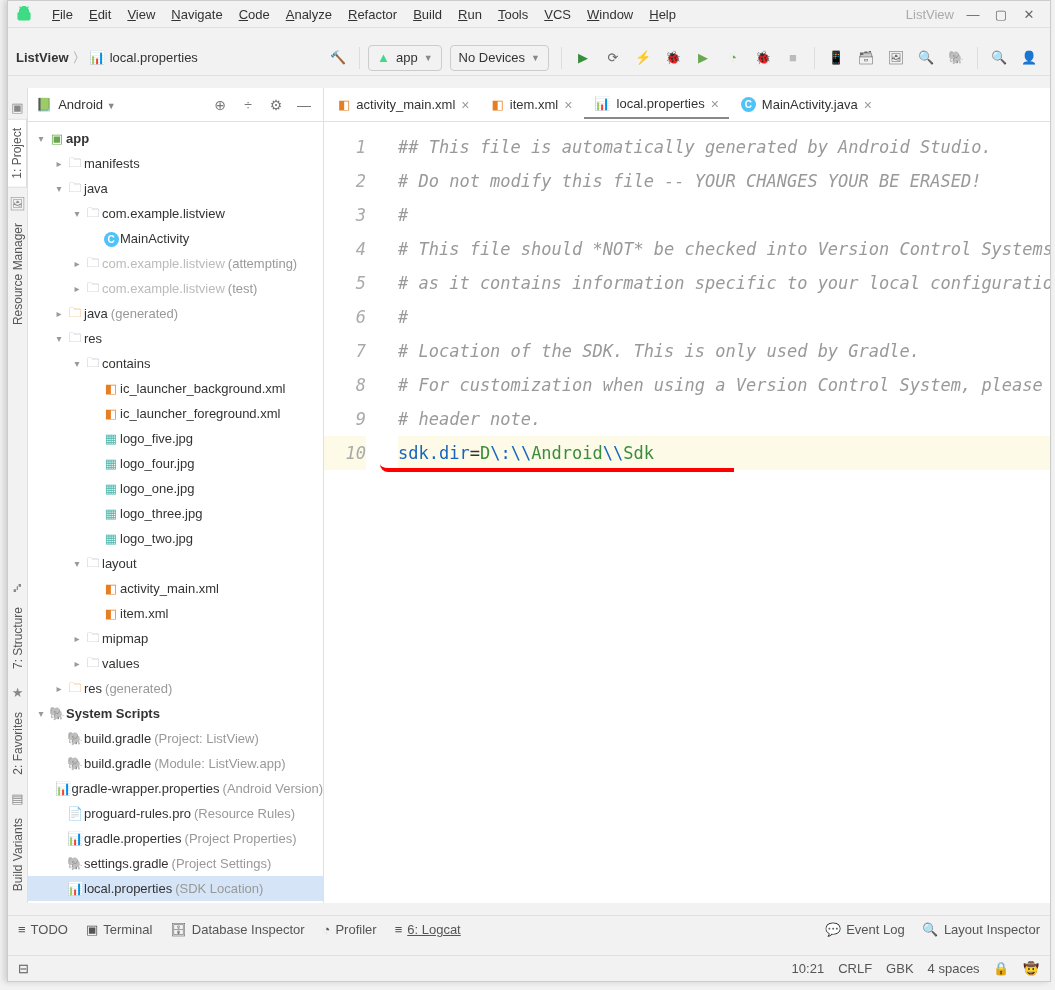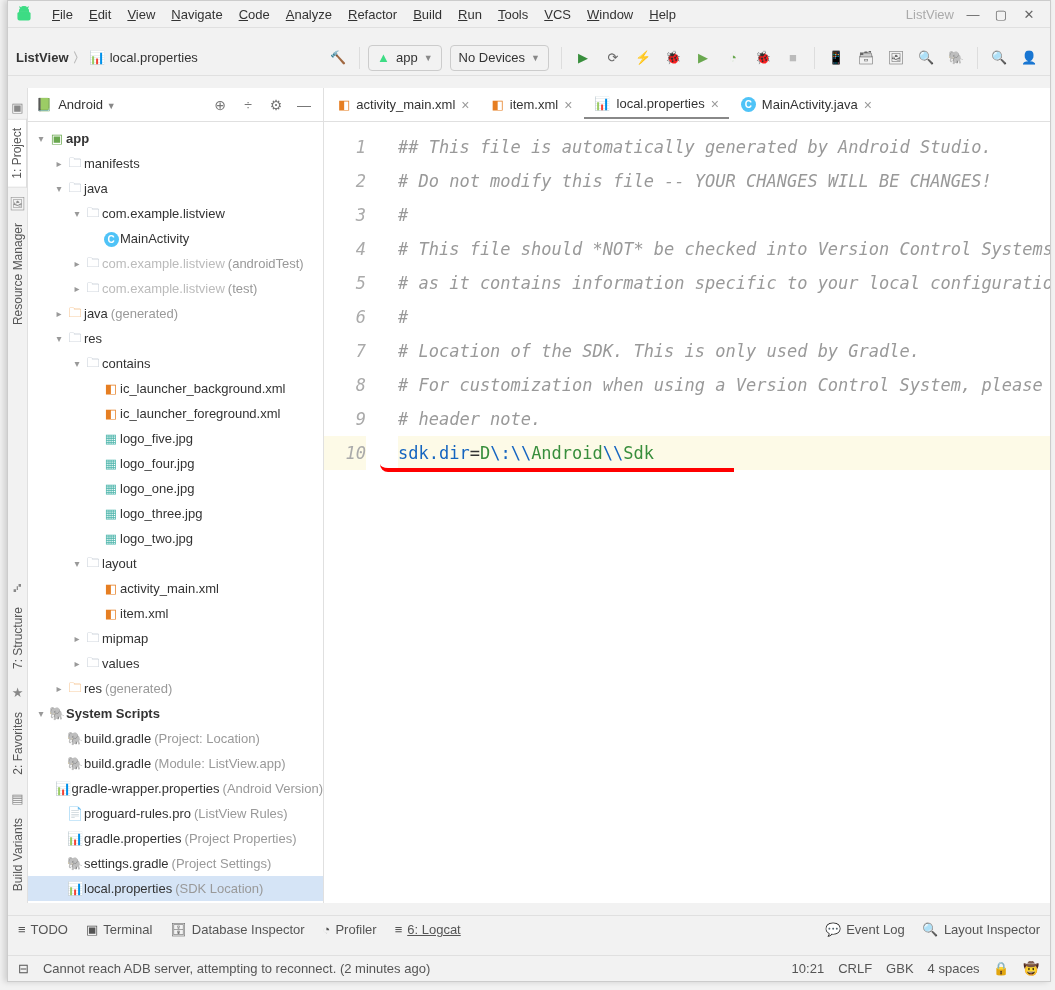--- a/index.html
+++ b/index.html
@@ -178,21 +178,21 @@
           </div>
           <div class="tree-row d3">
             <span class="caret"></span>
             <span class="icon"><span class="ic-cls">C</span></span>
             <span class="label">MainActivity</span>
           </div>
           <div class="tree-row d2">
             <span class="caret">▸</span>
             <span class="icon ic-pkg">🗀</span>
             <span class="label" style="color:#bbb;">com.example.listview</span>
-            <span class="secondary">(androidTest)</span>
+            <span class="secondary">(attempting)</span>
           </div>
           <div class="tree-row d2">
             <span class="caret">▸</span>
             <span class="icon ic-pkg">🗀</span>
             <span class="label" style="color:#bbb;">com.example.listview</span>
             <span class="secondary">(test)</span>
           </div>
           <div class="tree-row d1">
             <span class="caret">▸</span>
             <span class="icon" style="color:#f0a050;">🗀</span>
@@ -277,39 +277,39 @@
           </div>
           <div class="tree-row d0 bold">
             <span class="caret">▾</span>
             <span class="icon ic-grad">🐘</span>
             <span class="label">System Scripts</span>
           </div>
           <div class="tree-row d1">
             <span class="caret"></span>
             <span class="icon ic-grad">🐘</span>
             <span class="label">build.gradle</span>
-            <span class="secondary">(Project: Location)</span>
+            <span class="secondary">(Project: ListView)</span>
           </div>
           <div class="tree-row d1">
             <span class="caret"></span>
             <span class="icon ic-grad">🐘</span>
             <span class="label">build.gradle</span>
             <span class="secondary">(Module: ListView.app)</span>
           </div>
           <div class="tree-row d1">
             <span class="caret"></span>
             <span class="icon">📊</span>
             <span class="label">gradle-wrapper.properties</span>
             <span class="secondary">(Android Version)</span>
           </div>
           <div class="tree-row d1">
             <span class="caret"></span>
             <span class="icon">📄</span>
             <span class="label">proguard-rules.pro</span>
-            <span class="secondary">(ListView Rules)</span>
+            <span class="secondary">(Resource Rules)</span>
           </div>
           <div class="tree-row d1">
             <span class="caret"></span>
             <span class="icon">📊</span>
             <span class="label">gradle.properties</span>
             <span class="secondary">(Project Properties)</span>
           </div>
           <div class="tree-row d1">
             <span class="caret"></span>
             <span class="icon ic-grad">🐘</span>
@@ -358,21 +358,21 @@
             <div>5</div>
             <div>6</div>
             <div>7</div>
             <div>8</div>
             <div>9</div>
             <div class="hl">10</div>
           </div>
       <div class="code" id="code-holder">
         <div class="red-annot"></div>
       <div class="line"><span class="comment">## This file is automatically generated by Android Studio.</span></div>
-            <div class="line"><span class="comment"># Do not modify this file -- YOUR CHANGES WILL BE CHANGES!</span></div>
+            <div class="line"><span class="comment"># Do not modify this file -- YOUR CHANGES YOUR BE ERASED!</span></div>
             <div class="line"><span class="comment">#</span></div>
             <div class="line"><span class="comment"># This file should *NOT* be checked into Version Control Systems,</span></div>
             <div class="line"><span class="comment"># as it contains information specific to your local configuration.</span></div>
             <div class="line"><span class="comment">#</span></div>
             <div class="line"><span class="comment"># Location of the SDK. This is only used by Gradle.</span></div>
             <div class="line"><span class="comment"># For customization when using a Version Control System, please read the</span></div>
             <div class="line"><span class="comment"># header note.</span></div>
             <div class="line hl"><span class="key">sdk.dir</span><span class="eq">=</span><span class="val1">D</span><span class="esc">\:</span><span class="esc">\\</span><span class="val1">Android</span><span class="esc">\\</span><span class="val1">Sdk</span></div>
           </div>
     </div>
@@ -407,21 +407,20 @@
         <span>Event Log</span>
       </div>
   <div class="bb-item">
         <span>🔍</span>
         <span>Layout Inspector</span>
       </div>
 </div>
 
 <div class="status-bar">
   <span>⊟</span>
-  <span>Cannot reach ADB server, attempting to reconnect. (2 minutes ago)</span>
   <div class="spacer"></div>
   <span>10:21</span>
   <span>CRLF</span>
   <span>GBK</span>
   <span>4 spaces</span>
   <span>🔒</span>
   <span>🤠</span>
 </div>
 
 </div>

